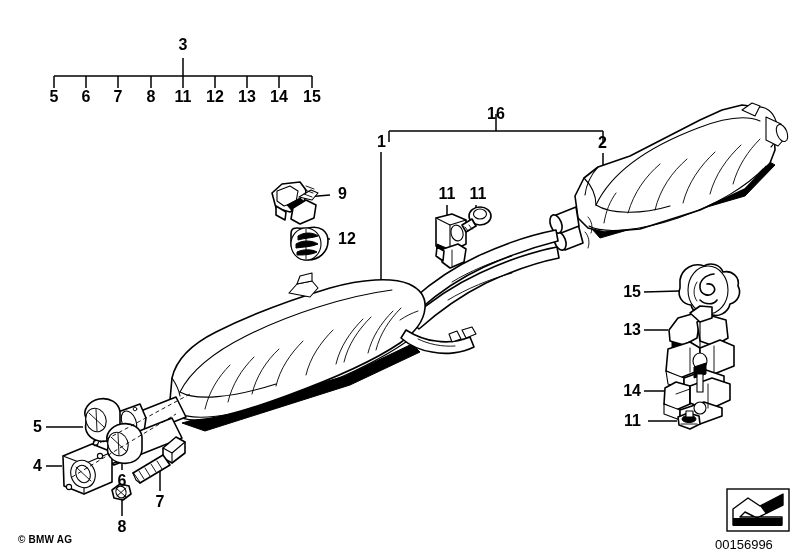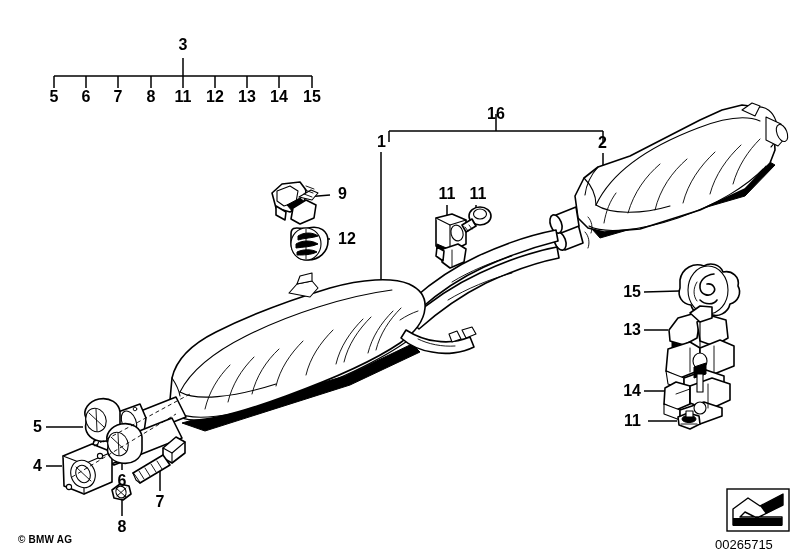--- a/index.html
+++ b/index.html
@@ -427,15 +427,15 @@
   <div class="lbl left" style="left:338px; top:194px;">9</div>
   <div class="lbl mid" style="left:447px; top:194px;">11</div>
   <div class="lbl mid" style="left:478px; top:194px;">11</div>
   <div class="lbl left" style="left:338px; top:239px;">12</div>
   <div class="lbl right" style="left:641px; top:330px;">13</div>
   <div class="lbl right" style="left:641px; top:391px;">14</div>
   <div class="lbl right" style="left:641px; top:292px;">15</div>
   <div class="lbl right" style="left:641px; top:421px;">11</div>
 
   <div id="footer-logo">© BMW AG</div>
-  <div id="diagram-number">00265715</div>
+  <div id="diagram-number">00156996</div>
 
 </div>
 
 </body></html>

